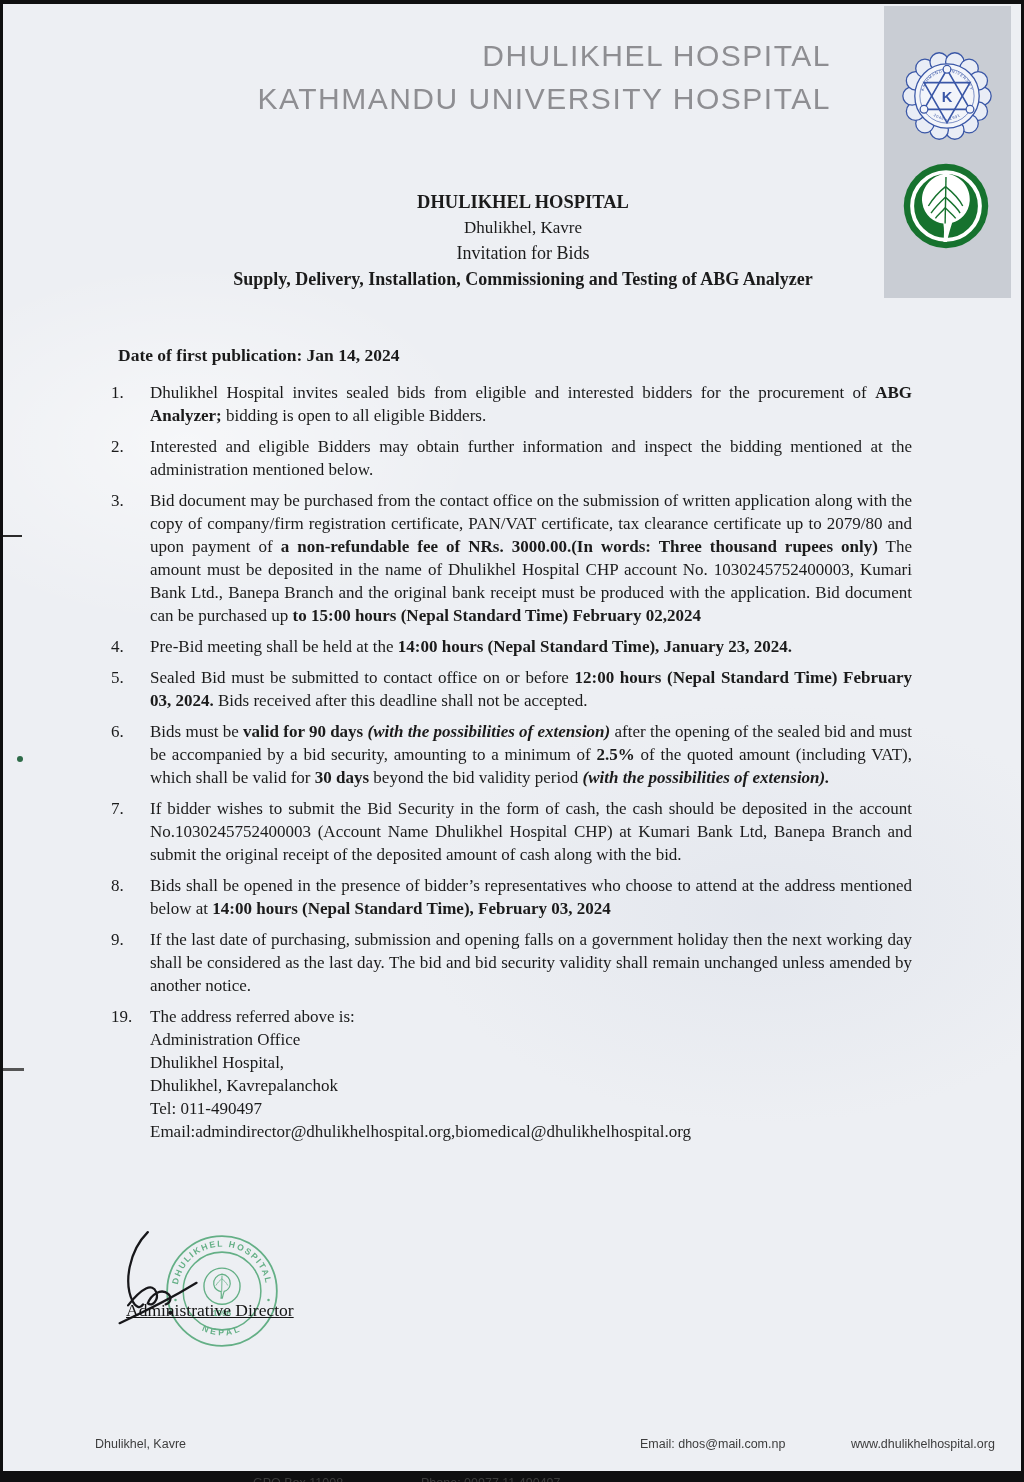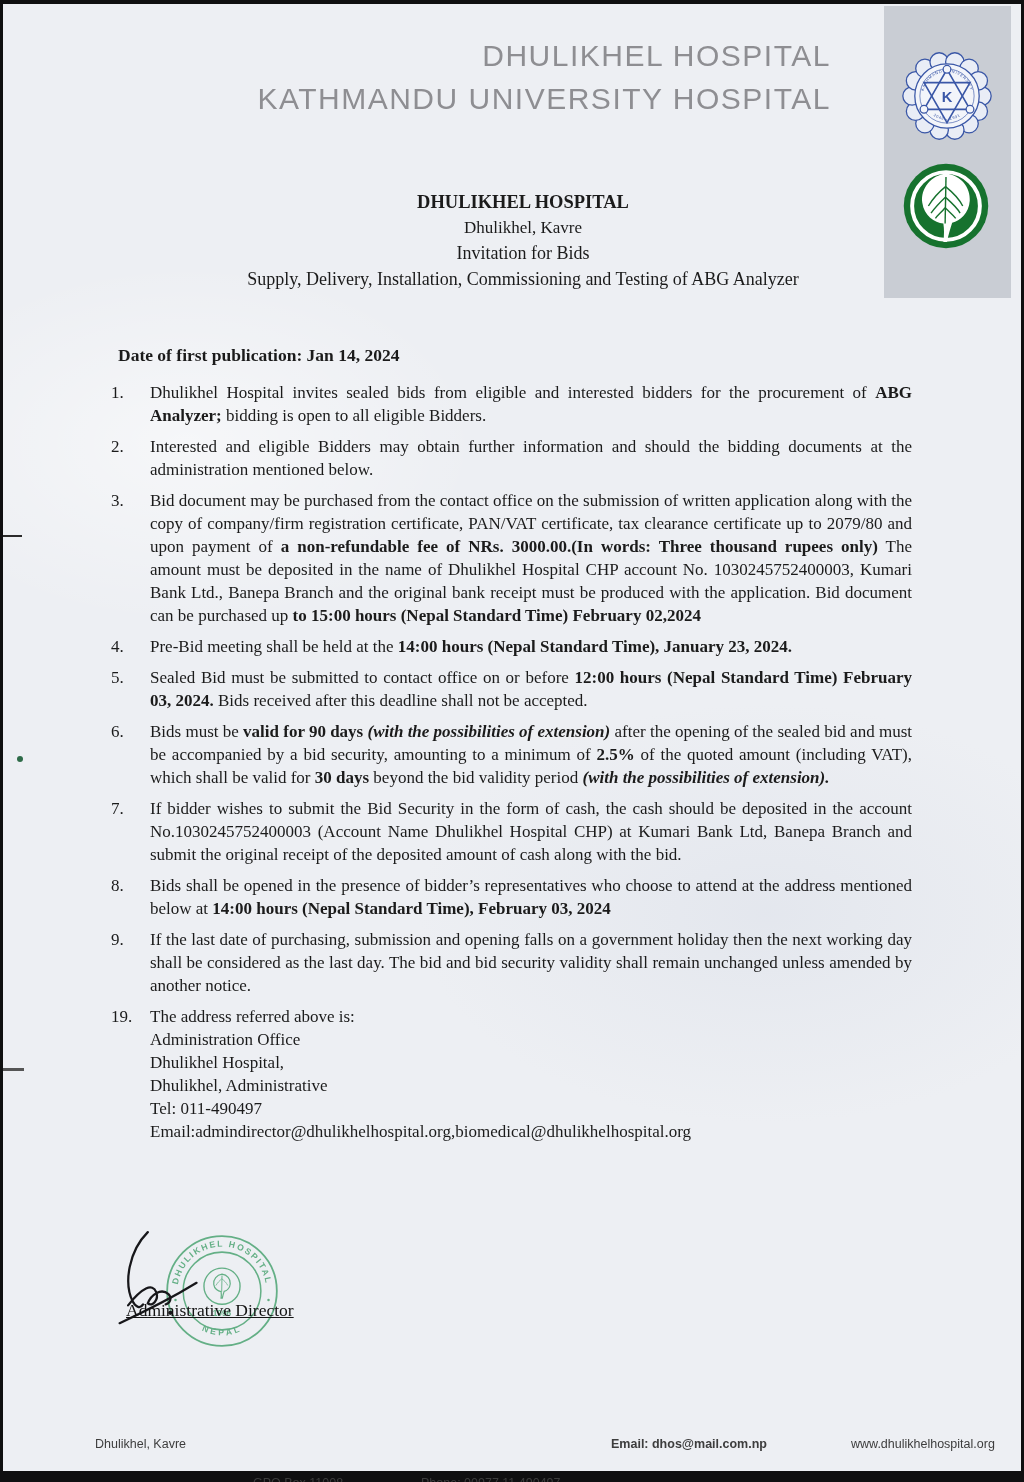--- a/index.html
+++ b/index.html
@@ -31,21 +31,21 @@
   .masthead{
     position:absolute;left:0;top:30px;width:828px;text-align:right;
     font-family:"Liberation Sans",sans-serif;font-weight:400;
     color:var(--masthead-gray);font-size:30px;line-height:43px;letter-spacing:1.5px;
   }
   
   .notice-head{position:absolute;left:20px;top:186px;width:1000px;text-align:center;}
   .nh-org{font-size:18.5px;font-weight:bold;line-height:25px;}
   .nh-loc{font-size:17px;line-height:25px;}
   .nh-title{font-size:18px;font-weight:normal;line-height:26px;}
-  .nh-sub{font-size:18px;font-weight:normal;line-height:26px;}
+  .nh-sub{font-size:18px;font-weight:bold;line-height:26px;}
   .nh-ifb{font-size:18.5px;font-weight:bold;margin-top:17px;}
   .pub-date{position:absolute;left:115px;top:341px;font-weight:bold;font-size:17.5px;}
   
   .notice-list{position:absolute;left:108px;top:377px;width:801px;}
   .item{display:flex;margin-bottom:8px;}
   .item .num{width:39px;flex:none;font-size:17px;line-height:23px;}
   .item .txt{flex:1;text-align:justify;font-size:17px;line-height:23px;}
   .b{font-weight:bold;}
   .i{font-style:italic;}
   
@@ -55,21 +55,21 @@
   .sig-title{position:absolute;left:18px;top:72px;font-size:17.5px;color:#141414;text-decoration:underline;}
   
   .footer{
     position:absolute;left:0;top:1431px;width:100%;
     font-family:"Liberation Sans",sans-serif;font-size:12.5px;line-height:19.5px;color:#3d3d3d;
   }
   .fcol{position:absolute;white-space:pre;}
   .f-loc{left:92px;}
   .f-gpo{left:250px;}
   .f-phone{left:418px;}
-  .f-email{left:608px;font-weight:bold;}
+  .f-email{left:637px;}
   .f-web{left:848px;}
   
   .dash1{position:absolute;left:0;top:531px;width:19px;height:2px;background:#2b2b2b;}
   .dash2{position:absolute;left:0;top:1064px;width:21px;height:3px;background:#555;}
   .gdot{position:absolute;left:14px;top:752px;width:6px;height:6px;border-radius:50%;background:#2e6b48;}
 </style>
 </head>
 <body>
 
 <div class="paper">
@@ -140,21 +140,21 @@
 
   <div class="pub-date">Date of first publication: Jan 14, 2024</div>
 
   <div class="notice-list">
       <div class="item">
         <div class="num">1.</div>
         <div class="txt"><span>Dhulikhel Hospital invites sealed bids from eligible and interested bidders for the procurement of </span><span class="b">ABG Analyzer;</span><span> bidding is open to all eligible Bidders.</span></div>
       </div>
       <div class="item">
         <div class="num">2.</div>
-        <div class="txt"><span>Interested and eligible Bidders may obtain further information and should the bidding documents at the administration mentioned below.</span></div>
+        <div class="txt"><span>Interested and eligible Bidders may obtain further information and inspect the bidding mentioned at the administration mentioned below.</span></div>
       </div>
       <div class="item">
         <div class="num">3.</div>
         <div class="txt"><span>Bid document may be purchased from the contact office on the submission of written application along with the copy of company/firm registration certificate, PAN/VAT certificate, tax clearance certificate up to 2079/80 and upon payment of </span><span class="b">a non-refundable fee of NRs. 3000.00.(In words: Three thousand rupees only)</span><span>  The amount must be deposited in the name of Dhulikhel Hospital CHP account No. 1030245752400003, Kumari Bank Ltd., Banepa Branch and the original bank receipt must be produced with the application. Bid document can be purchased up </span><span class="b">to 15:00 hours (Nepal Standard Time) February 02,2024</span></div>
       </div>
       <div class="item">
         <div class="num">4.</div>
         <div class="txt"><span>Pre-Bid meeting shall be held at the </span><span class="b">14:00 hours (Nepal Standard Time), January 23, 2024.</span></div>
       </div>
       <div class="item">
@@ -172,21 +172,21 @@
       <div class="item">
         <div class="num">8.</div>
         <div class="txt"><span>Bids shall be opened in the presence of bidder’s representatives who choose to attend at the address mentioned below at </span><span class="b">14:00 hours (Nepal Standard Time), February 03, 2024</span></div>
       </div>
       <div class="item">
         <div class="num">9.</div>
         <div class="txt"><span>If the last date of purchasing, submission and opening falls on a government holiday then the next working day shall be considered as the last day. The bid and bid security validity shall remain unchanged unless amended by another notice.</span></div>
       </div>
       <div class="item">
         <div class="num">19.</div>
-        <div class="txt"><span>The address referred above is:</span><div>Administration Office</div><div>Dhulikhel Hospital,</div><div>Dhulikhel, Administrative</div><div>Tel: 011-490497</div><div>Email:admindirector@dhulikhelhospital.org,biomedical@dhulikhelhospital.org</div></div>
+        <div class="txt"><span>The address referred above is:</span><div>Administration Office</div><div>Dhulikhel Hospital,</div><div>Dhulikhel, Kavrepalanchok</div><div>Tel: 011-490497</div><div>Email:admindirector@dhulikhelhospital.org,biomedical@dhulikhelhospital.org</div></div>
       </div>
     </div>
 
   <div class="sig-block">
     <svg class="stamp" viewBox="0 0 170 170">
       <circle cx="85" cy="85" r="79" fill="none" stroke="var(--stamp-green)" stroke-width="2.6"></circle>
       <circle cx="85" cy="85" r="56" fill="none" stroke="var(--stamp-green)" stroke-width="2.2"></circle>
       <path id="stamp-arc-top" d="M21,85 A64,64 0 0 1 149,85" fill="none"></path>
       <text font-family="Liberation Sans, sans-serif" font-weight="bold" font-size="12.5" fill="var(--stamp-green)" letter-spacing="2.5">
         <textPath href="#stamp-arc-top" startOffset="50%" text-anchor="middle">DHULIKHEL HOSPITAL</textPath>

